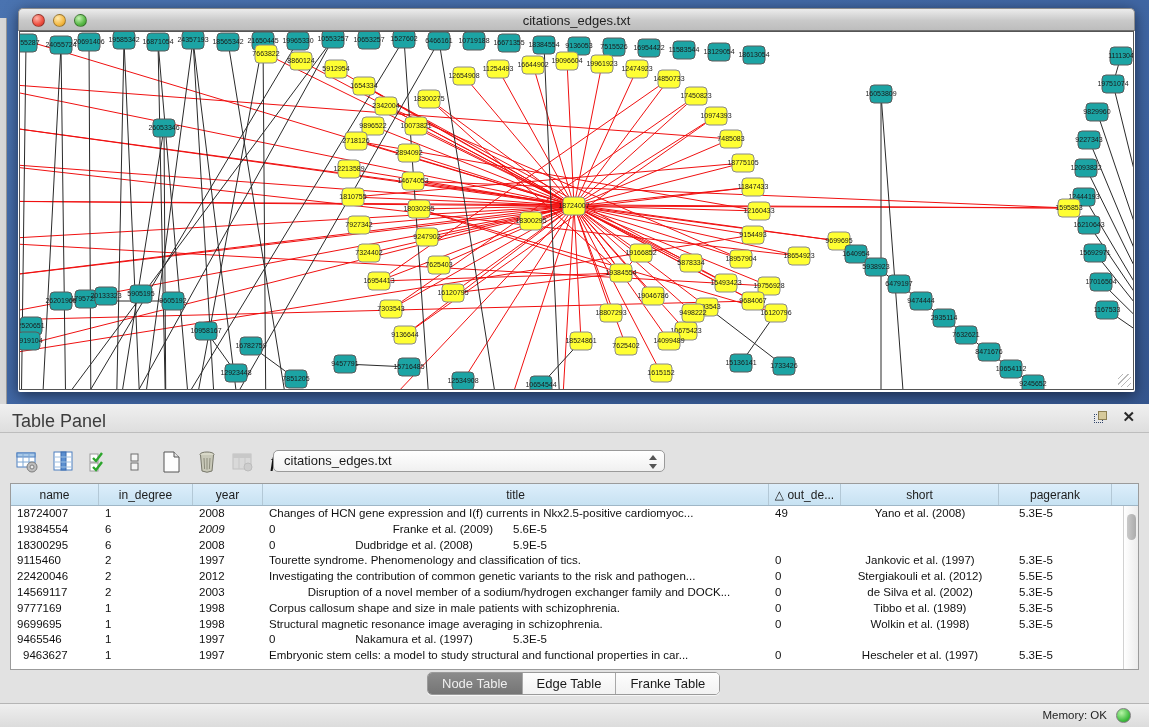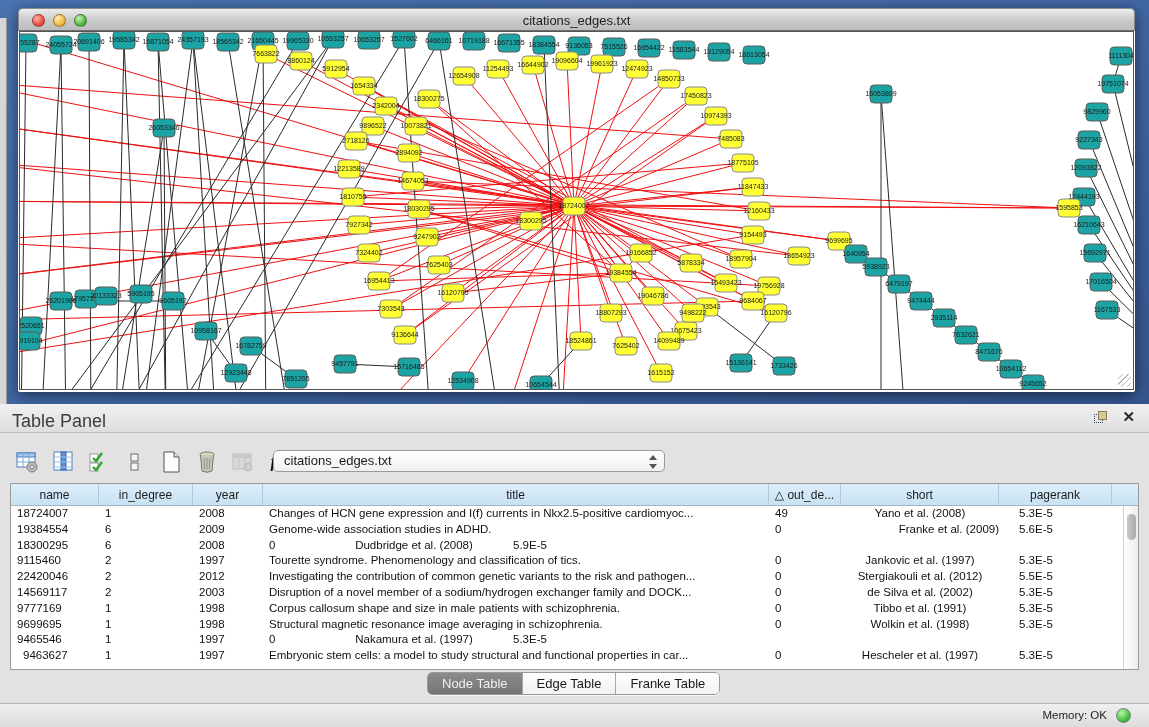--- a/index.html
+++ b/index.html
@@ -833,22 +833,21 @@
             <div class="td" style="width: 94px;">1</div>
             <div class="td" style="width: 70px;">2008</div>
             <div class="td" style="width: 506px;">Changes of HCN gene expression and I(f) currents in Nkx2.5-positive cardiomyoc...</div>
             <div class="td" style="width: 72px;">49</div>
             <div class="td center" style="width: 158px;">Yano et al. (2008)</div>
             <div class="td pad" style="width: 113px;">5.3E-5</div>
           </div>
           <div class="tr">
             <div class="td" style="width: 88px;">19384554</div>
             <div class="td" style="width: 94px;">6</div>
-            <div class="td" style="width: 70px;">2009</div>
-            <div class="td" style="width: 506px;">Genome-wide association studies in ADHD.</div>
+            <div class="td" style="width: 70px; font-style: italic;">2009</div>
             <div class="td" style="width: 72px;">0</div>
             <div class="td center" style="width: 158px; text-align: right;">Franke et al. (2009)</div>
             <div class="td pad" style="width: 113px;">5.6E-5</div>
           </div>
           <div class="tr">
             <div class="td" style="width: 88px;">18300295</div>
             <div class="td" style="width: 94px;">6</div>
             <div class="td" style="width: 70px;">2008</div>
             <div class="td" style="width: 72px;">0</div>
             <div class="td center" style="width: 158px;">Dudbridge et al. (2008)</div>
@@ -869,32 +868,32 @@
             <div class="td" style="width: 70px;">2012</div>
             <div class="td" style="width: 506px;">Investigating the contribution of common genetic variants to the risk and pathogen...</div>
             <div class="td" style="width: 72px;">0</div>
             <div class="td center" style="width: 158px;">Stergiakouli et al. (2012)</div>
             <div class="td pad" style="width: 113px;">5.5E-5</div>
           </div>
           <div class="tr">
             <div class="td" style="width: 88px;">14569117</div>
             <div class="td" style="width: 94px;">2</div>
             <div class="td" style="width: 70px;">2003</div>
-            <div class="td" style="width: 506px;">Disruption of a novel member of a sodium/hydrogen exchanger family and DOCK...</div>
+            <div class="td" style="width: 506px; text-align: center;">Disruption of a novel member of a sodium/hydrogen exchanger family and DOCK...</div>
             <div class="td" style="width: 72px;">0</div>
             <div class="td center" style="width: 158px;">de Silva et al. (2002)</div>
             <div class="td pad" style="width: 113px;">5.3E-5</div>
           </div>
           <div class="tr">
             <div class="td" style="width: 88px;">9777169</div>
             <div class="td" style="width: 94px;">1</div>
             <div class="td" style="width: 70px;">1998</div>
             <div class="td" style="width: 506px;">Corpus callosum shape and size in male patients with schizophrenia.</div>
             <div class="td" style="width: 72px;">0</div>
-            <div class="td center" style="width: 158px;">Tibbo et al. (1991)</div>
+            <div class="td center" style="width: 158px;">Tibbo et al. (1989)</div>
             <div class="td pad" style="width: 113px;">5.3E-5</div>
           </div>
           <div class="tr">
             <div class="td" style="width: 88px;">9699695</div>
             <div class="td" style="width: 94px;">1</div>
             <div class="td" style="width: 70px;">1998</div>
             <div class="td" style="width: 506px;">Structural magnetic resonance image averaging in schizophrenia.</div>
             <div class="td" style="width: 72px;">0</div>
             <div class="td center" style="width: 158px;">Wolkin et al. (1998)</div>
             <div class="td pad" style="width: 113px;">5.3E-5</div>

